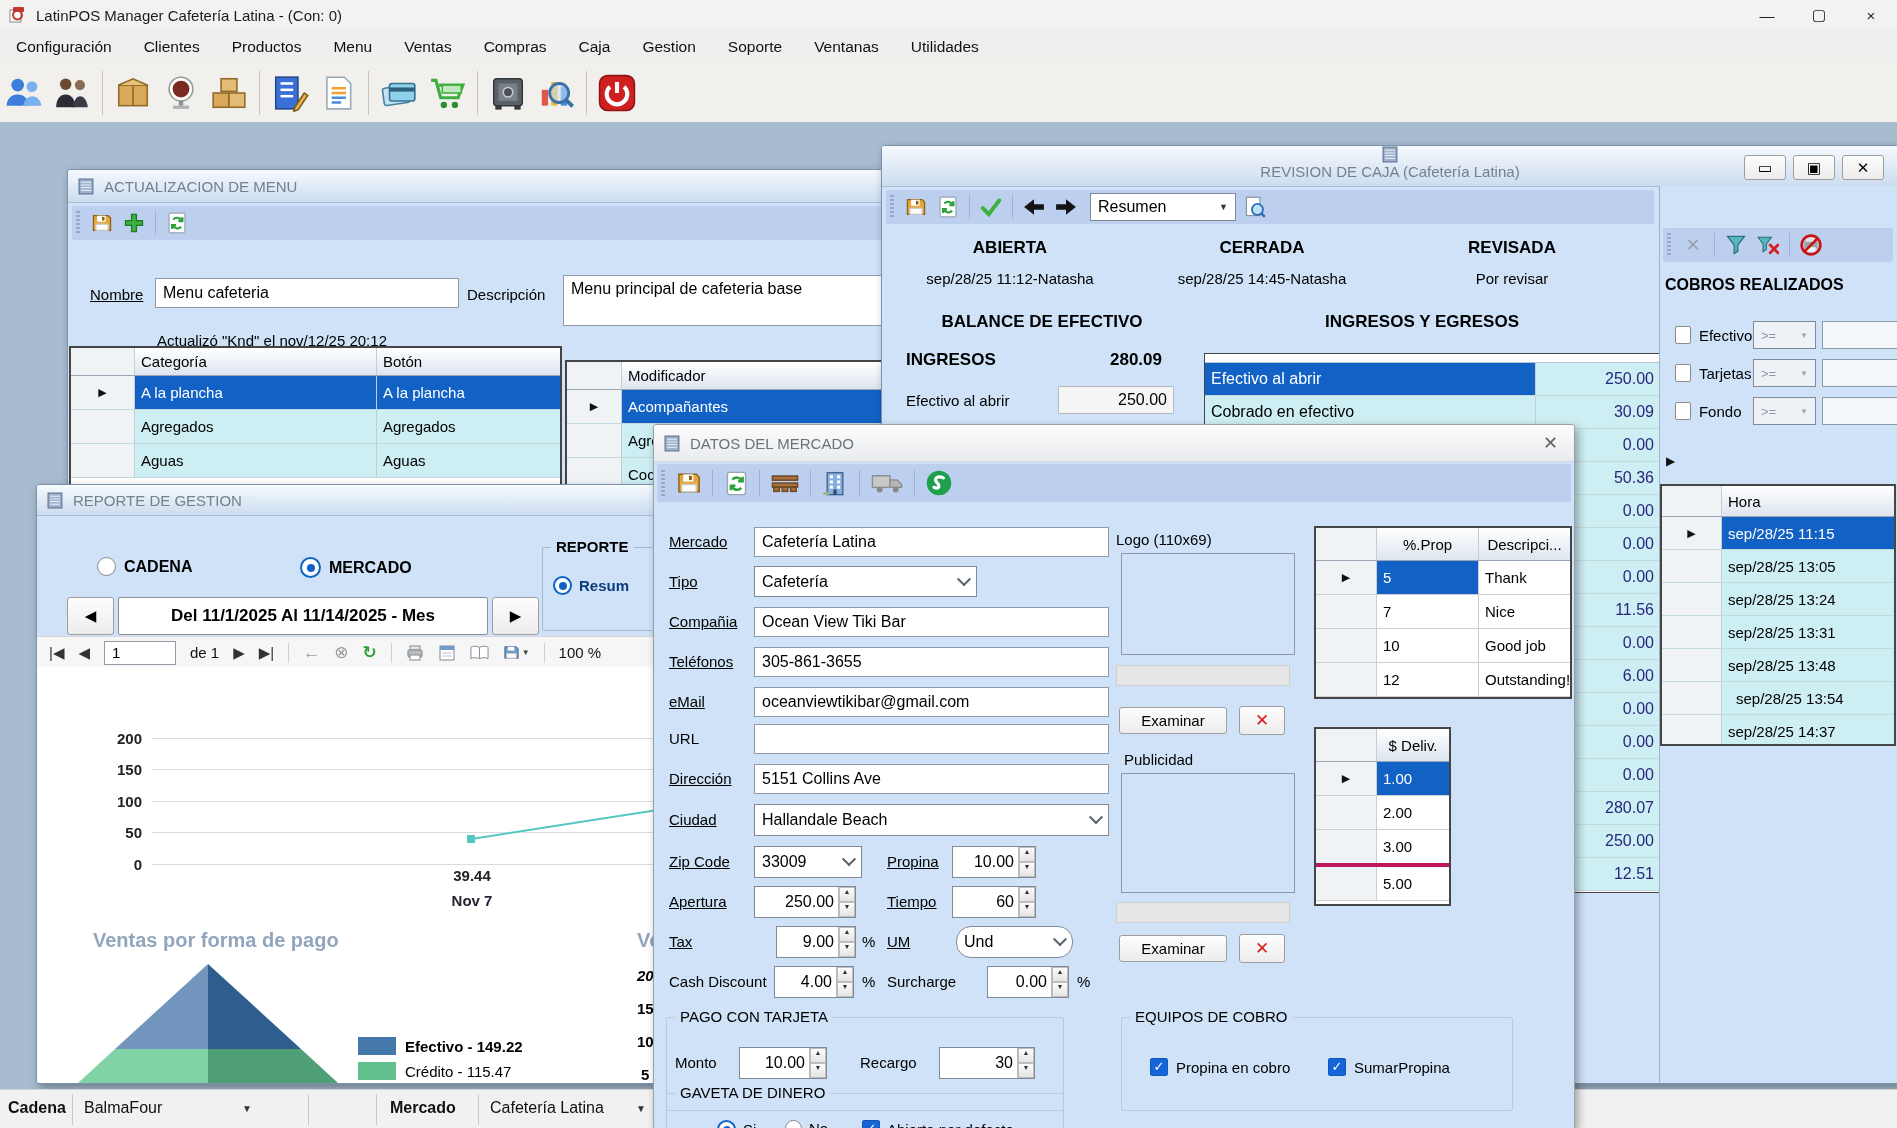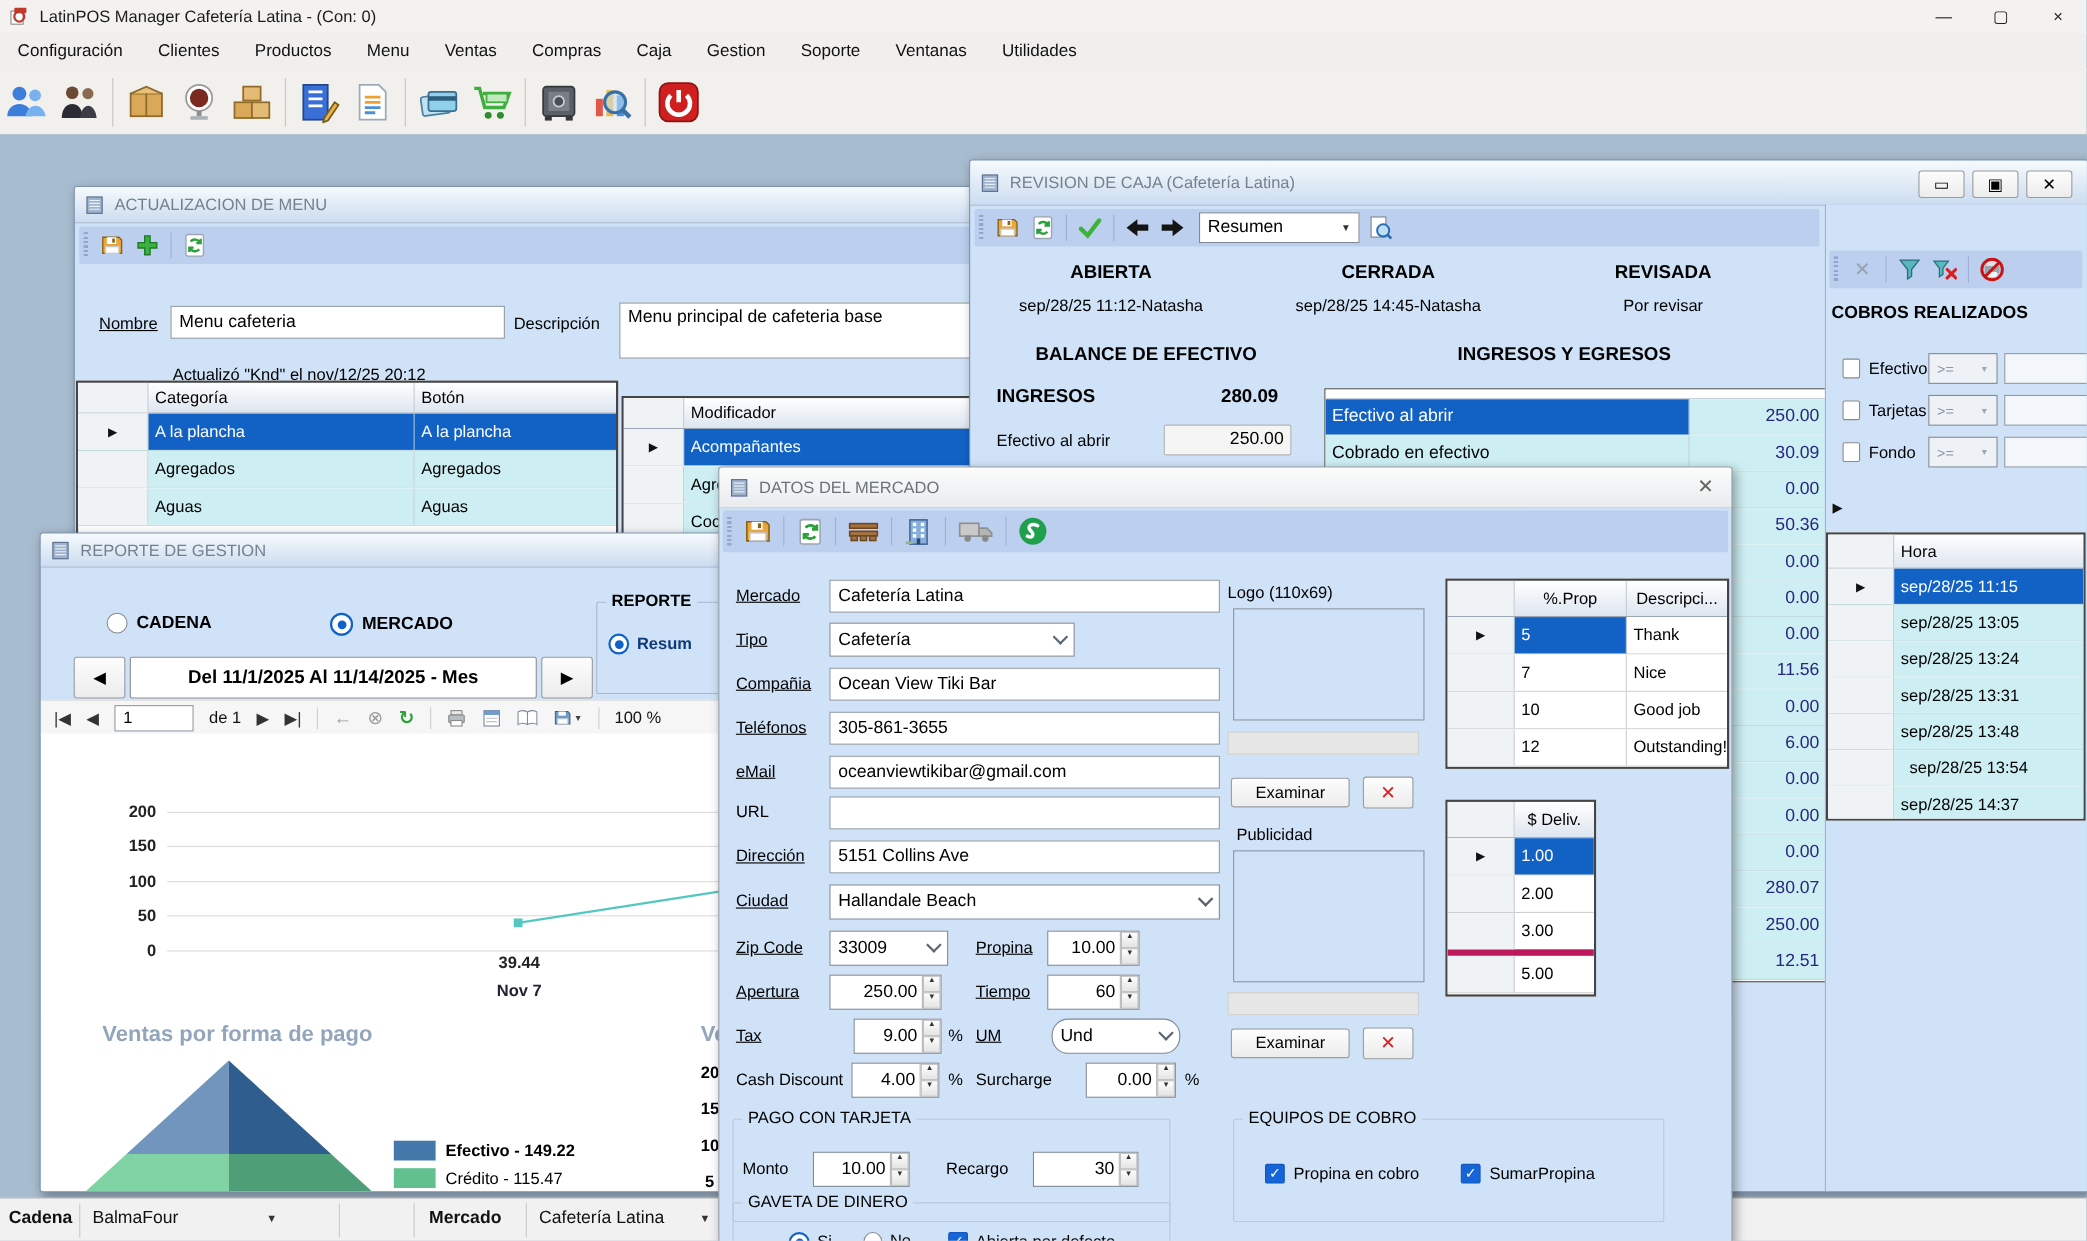--- a/index.html
+++ b/index.html
@@ -331,21 +331,21 @@
           <span class="gc selcol" style="width:54px;">
             <span class="selmark">▶</span>
           </span>
           <span class="gc cyan" style="flex:1;border-right:none;">Coc</span>
         </div>
       </div>
   </div>
 </div>
 
 <div class="win" id="win-caja" style="left:881px;top:145px;width:1016px;height:937px;z-index:2;">
-  <div class="wtitle" style="height:40px;">
+  <div class="wtitle" style="height:40px;flex-direction:column;">
     <span class="ticon"><svg viewBox="0 0 16 16">
           <rect x="1" y="1" width="13" height="14" fill="#9fb3cf" stroke="#5a6e8a"></rect>
           <g stroke="#e8eef6" stroke-width="1">
             <line x1="3" y1="4" x2="12" y2="4"></line>
             <line x1="3" y1="6.5" x2="12" y2="6.5"></line>
             <line x1="3" y1="9" x2="12" y2="9"></line>
             <line x1="3" y1="11.5" x2="12" y2="11.5"></line>
           </g>
         </svg></span>
     <span>REVISION DE CAJA (Cafetería Latina)</span>
@@ -742,21 +742,21 @@
     <div class="abs" style="left:321px;top:370px;display:flex;align-items:center;gap:9px;">
       <span style="width:38px;height:18px;background:#4477aa;display:inline-block;"></span>
       <span style="font-weight:bold;font-size:15px;">Efectivo - 149.22</span>
     </div>
     <div class="abs" style="left:321px;top:395px;display:flex;align-items:center;gap:9px;">
       <span style="width:38px;height:18px;background:#62c08e;display:inline-block;"></span>
       <span style="font-weight:normal;font-size:15px;">Crédito - 115.47</span>
     </div>
 
     <span class="abs" style="left:600px;top:262px;font-weight:bold;font-size:20px;color:#93a5bd;">Ve</span>
-    <span class="abs" style="left:600px;top:300px;font-weight:bold;font-size:15px;">20</span>
+    <span class="abs" style="left:600px;top:300px;font-weight:bold;font-size:15px;font-style:italic;">20</span>
     <span class="abs" style="left:600px;top:333px;font-weight:bold;font-size:15px;">15</span>
     <span class="abs" style="left:600px;top:366px;font-weight:bold;font-size:15px;">10</span>
     <span class="abs" style="left:604px;top:399px;font-weight:bold;font-size:15px;">5</span>
   </div>
 </div>
 
 <div class="win" id="dlg-mercado" style="left:653px;top:424px;width:920px;height:704px;z-index:50;border-color:#98a0aa;">
   <div class="wtitle" style="height:36px;background:linear-gradient(#fcfcfc,#e9ebee);border-bottom:1px solid #d2d5d9;color:#6a737c;">
     <span class="ticon"><svg viewBox="0 0 16 16">
           <rect x="1" y="1" width="13" height="14" fill="#9fb3cf" stroke="#5a6e8a"></rect>
@@ -1020,21 +1020,21 @@
           <span class="gc sel" style="flex:1;border-right:none;">1.00</span>
         </div>
 
         <div class="grow" style="height:33px;border-bottom:1px solid #cfcfcf;">
           <span class="gc selcol" style="width:60px;border-right:1px solid #cfcfcf;">
             <span class="selmark">▶</span>
           </span>
           <span class="gc" style="flex:1;border-right:none;">2.00</span>
         </div>
 
-        <div class="grow" style="height:33px;border-bottom:6px solid #be185d;">
+        <div class="grow" style="height:33px;border-bottom:4px solid #be185d;">
           <span class="gc selcol" style="width:60px;border-right:1px solid #cfcfcf;">
             <span class="selmark">▶</span>
           </span>
           <span class="gc" style="flex:1;border-right:none;">3.00</span>
         </div>
 
         <div class="grow" style="height:33px;border-bottom:1px solid #cfcfcf;">
           <span class="gc selcol" style="width:60px;border-right:1px solid #cfcfcf;">
             <span class="selmark">▶</span>
           </span>

